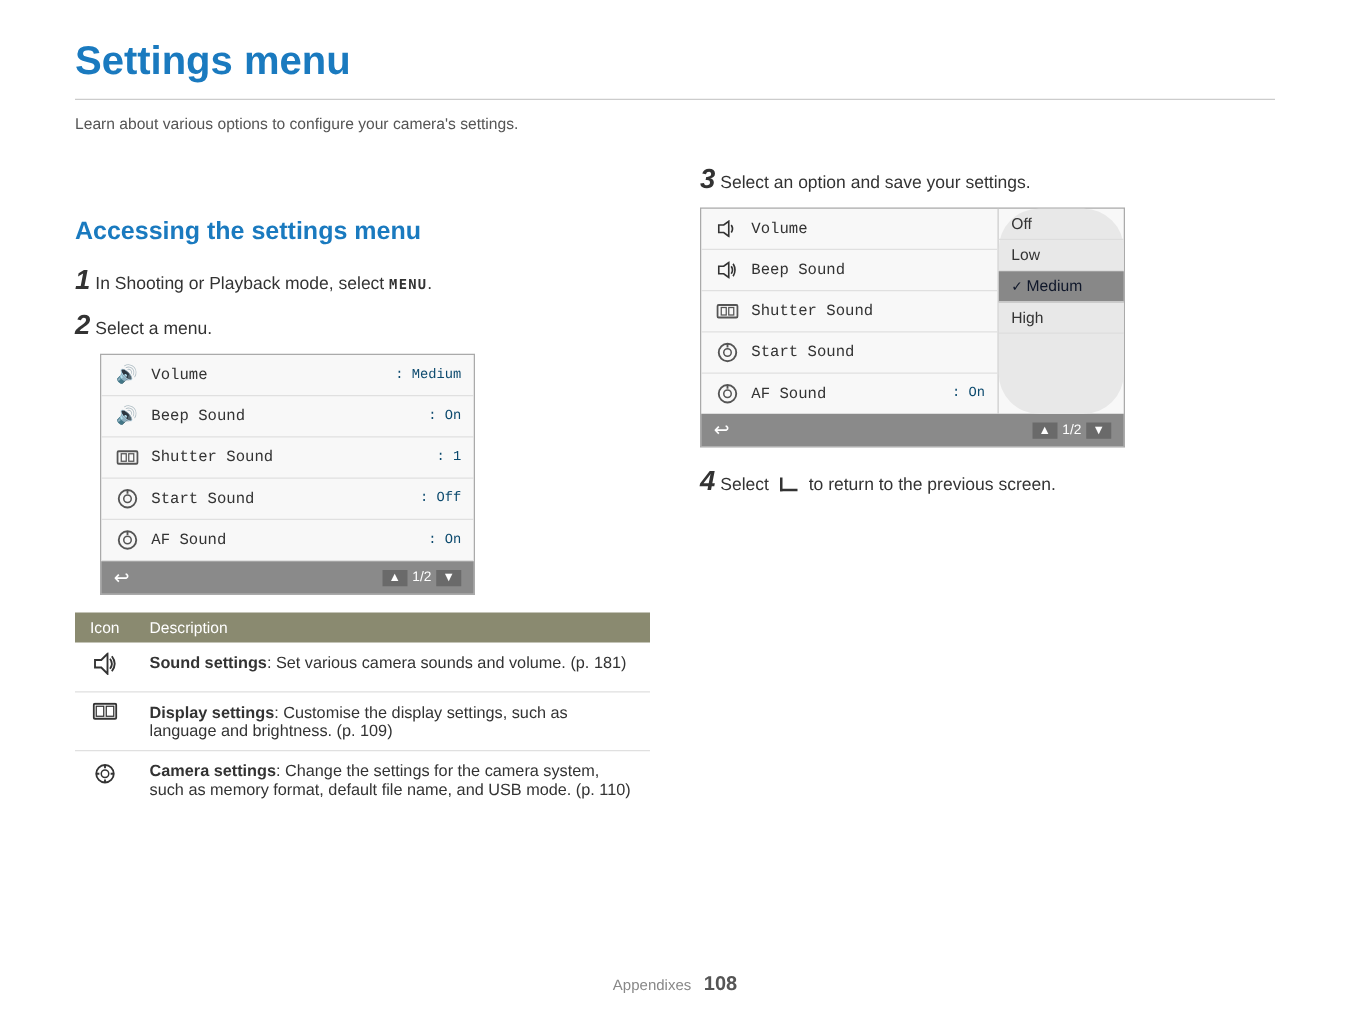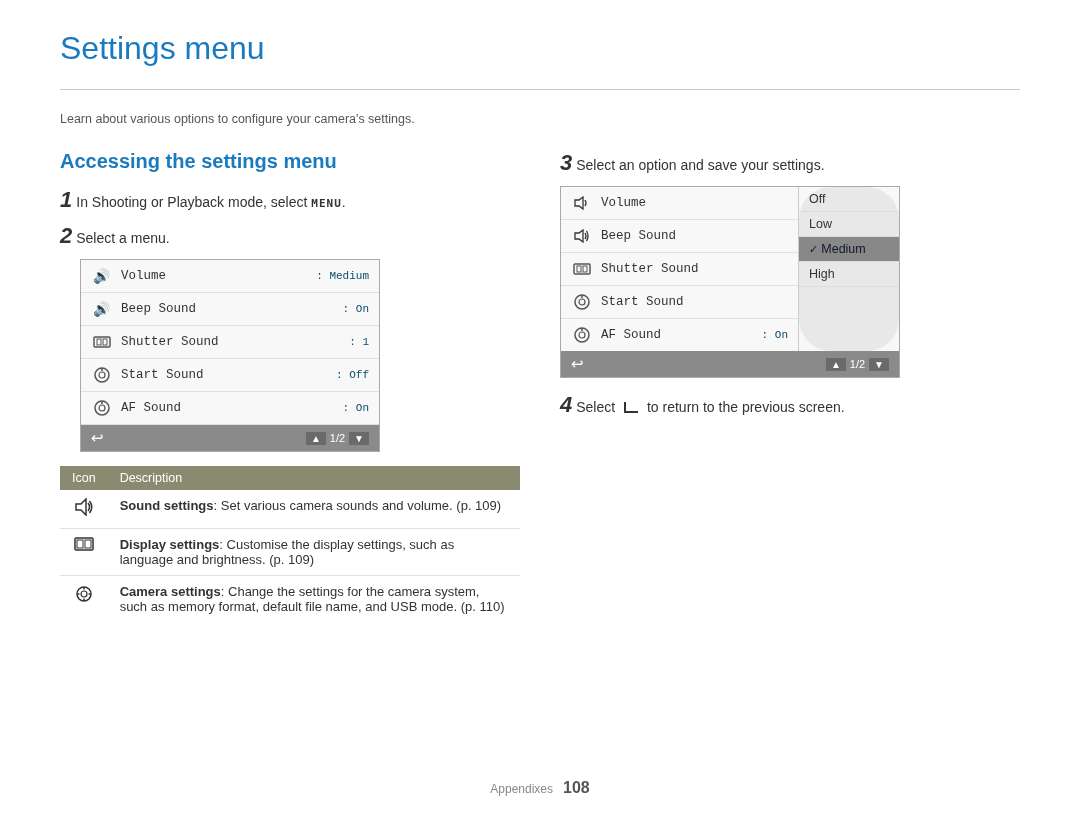--- a/index.html
+++ b/index.html
@@ -14,24 +14,24 @@
       position: relative;
     }
 
     .page-container {
       padding: 30px 60px 30px 60px;
       height: 100%;
     }
 
     .page-title {
       font-size: 32px;
-      font-weight: normal;
+      font-weight: bold;
       color: #1a7abf;
-      margin-bottom: 22px;
-      padding-bottom: 22px;
+      margin-bottom: 12px;
+      padding-bottom: 12px;
       border-bottom: 1px solid #ccc;
     }
 
     .page-subtitle {
       font-size: 12.5px;
       color: #555;
       margin-bottom: 24px;
     }
 
     .two-col {
@@ -46,20 +46,21 @@
 
     .right-col {
       flex: 1;
     }
 
     .section-heading {
       font-size: 20px;
       font-weight: bold;
       color: #1a7abf;
       margin-bottom: 14px;
+      margin-top: 44px;
     }
 
     .step-number {
       font-size: 22px;
       font-style: italic;
       color: #333;
       font-weight: bold;
       margin-right: 4px;
     }
 
@@ -337,21 +338,21 @@
         <tbody>
           <tr>
             <td>
               <svg width="20" height="18" viewBox="0 0 20 18">
                   <polygon points="2,6 7,6 12,1 12,17 7,12 2,12" fill="none" stroke="#333" stroke-width="1.5"></polygon>
                   <path d="M14,5 Q17,9 14,13" fill="none" stroke="#333" stroke-width="1.5"></path>
                   <path d="M15.5,3 Q20,9 15.5,15" fill="none" stroke="#333" stroke-width="1.5"></path>
                 </svg>
             </td>
             <td>
-              <span class="desc-bold">Sound settings</span><span>: Set various camera sounds and volume. (p. 109)</span>
+              <span class="desc-bold">Sound settings</span><span>: Set various camera sounds and volume. (p. 181)</span>
             </td>
           </tr>
           <tr>
             <td>
               <svg width="20" height="16" viewBox="0 0 20 16">
                   <rect x="1" y="1" width="18" height="12" rx="1" fill="none" stroke="#333" stroke-width="1.5"></rect>
                   <rect x="3" y="3" width="6" height="8" fill="none" stroke="#333" stroke-width="1"></rect>
                   <rect x="11" y="3" width="6" height="8" fill="none" stroke="#333" stroke-width="1"></rect>
                 </svg>
             </td>

